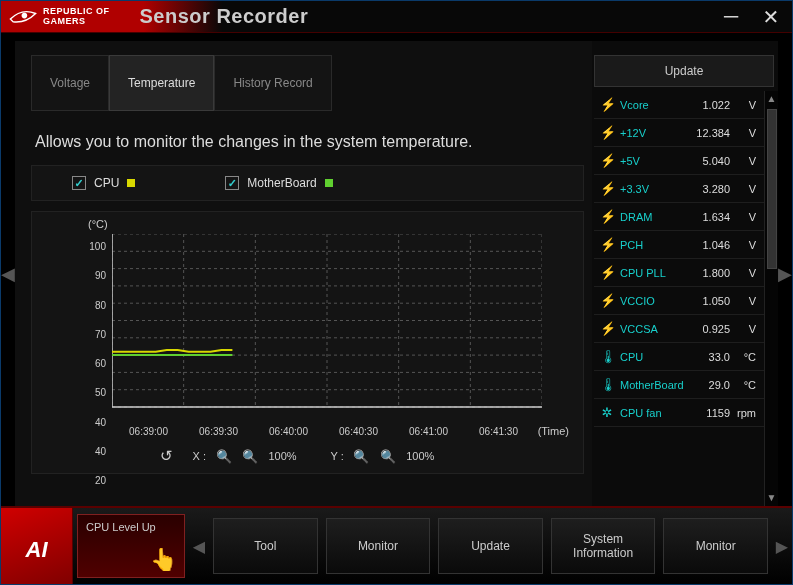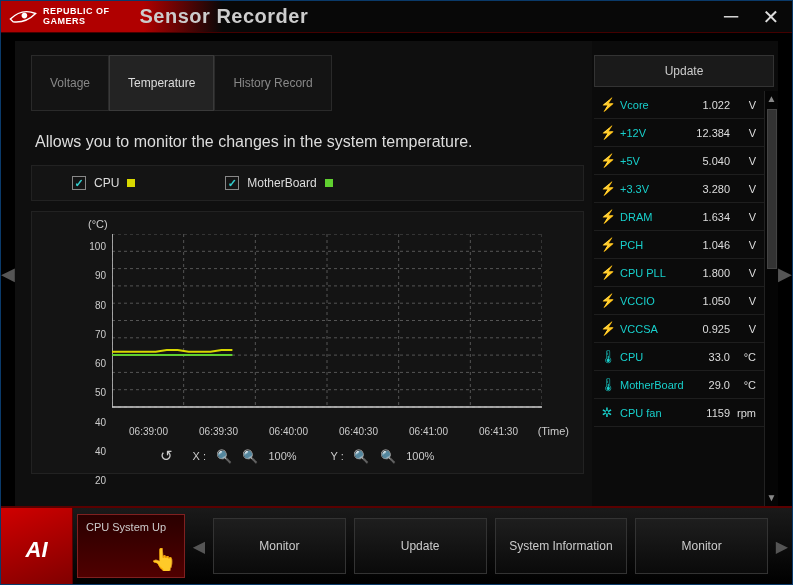--- a/index.html
+++ b/index.html
@@ -276,24 +276,25 @@
     <div class="right-gutter">
         <div class="gutter-arrow">▶</div>
       </div>
   </div>
 
   <div class="toolbar">
     <div class="tool-logo">
       <span class="tool-logo-txt">AI</span>
     </div>
     <div class="tool-main">
-      <span>CPU System Up</span>
+      <span>CPU Level Up</span>
       <span class="hand">👆</span>
     </div>
     <div class="tool-arrow">◀</div>
+    <div class="tool-btn">Tool</div>
     <div class="tool-btn">Monitor</div>
     <div class="tool-btn">Update</div>
     <div class="tool-btn">System Information</div>
     <div class="tool-btn">Monitor</div>
     <div class="tool-arrow">▶</div>
   </div>
 
 </div>
 
 </body></html>

